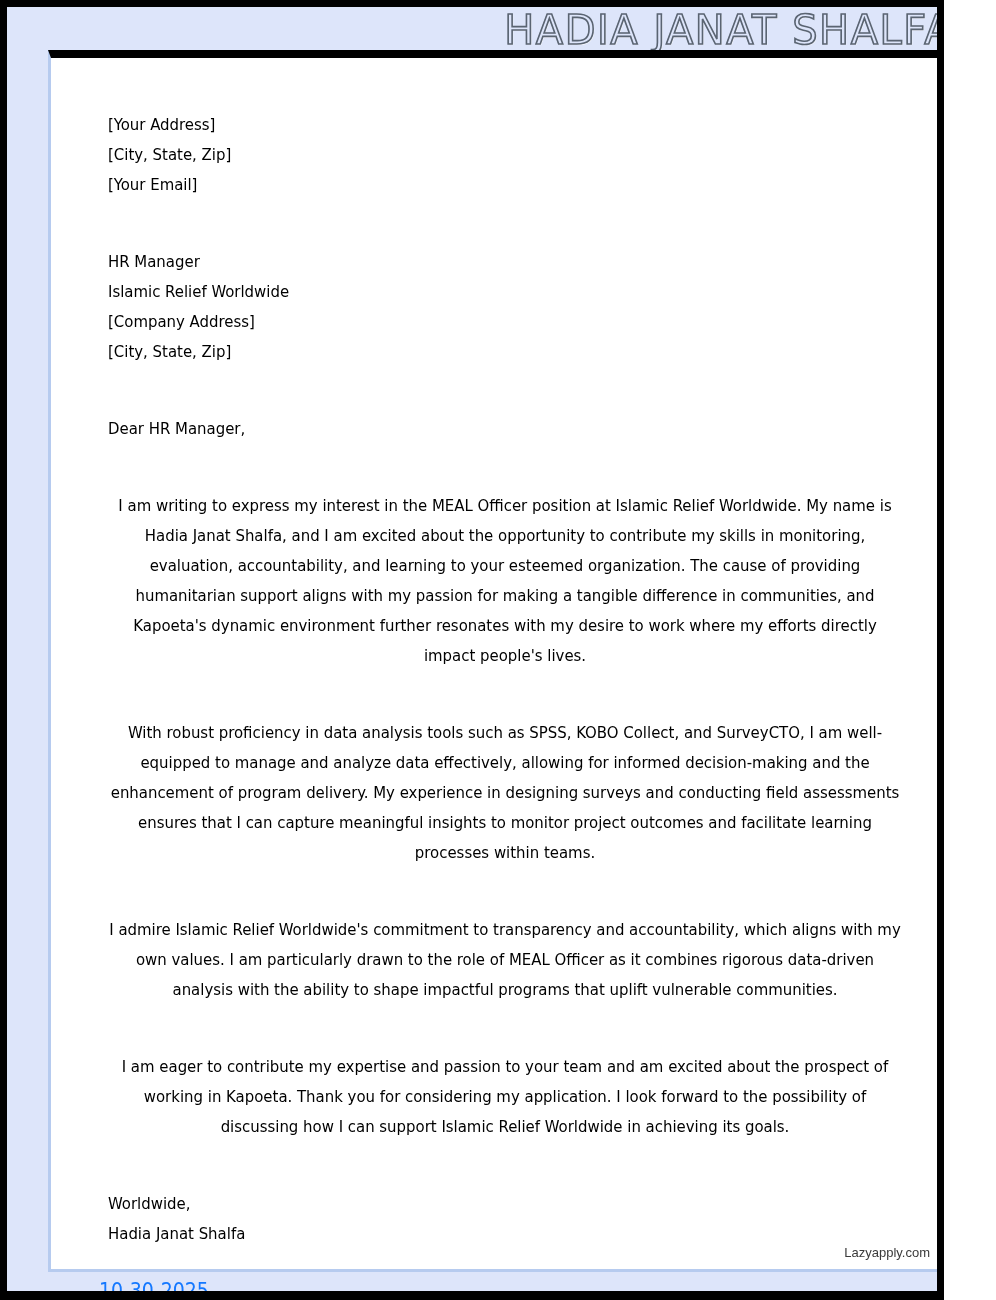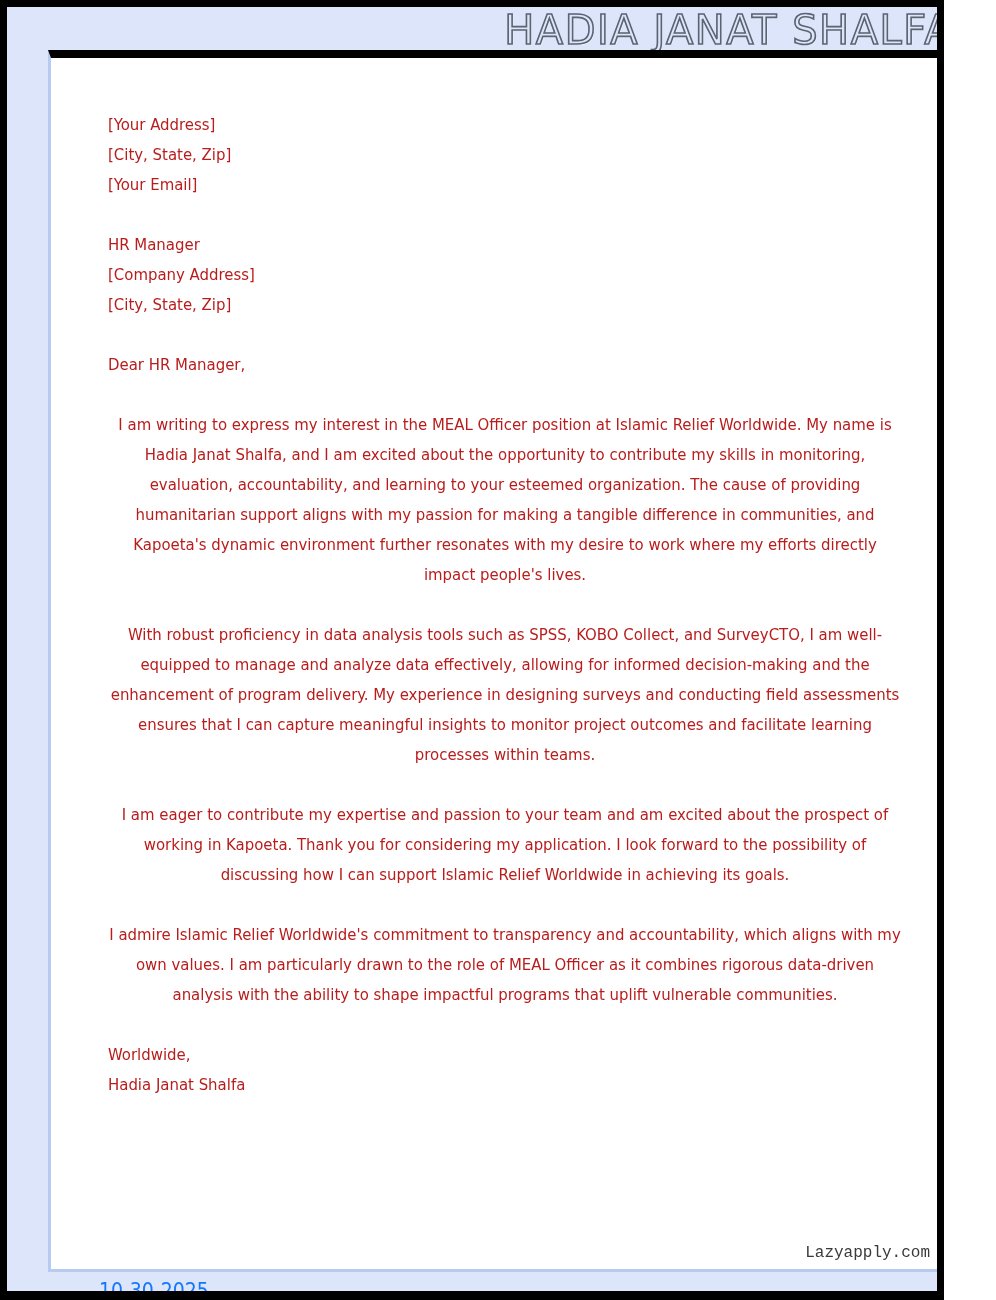--- a/index.html
+++ b/index.html
@@ -79,44 +79,44 @@
     padding: 52px 50px 0 57px;
     box-sizing: border-box;
   }
 
   
   .letter {
     font-family: "DejaVu Sans Condensed", "Liberation Sans Narrow", "Liberation Sans", sans-serif;
     font-stretch: condensed;
     font-size: 16.6px;
     line-height: 30px;
-    color: #b91c1c;
+    color: #000000;
   }
   .block {
     margin: 0;
   }
   .block + .block {
-    margin-top: 30px;
+    margin-top: 47px;
   }
   .line {
     display: block;
     white-space: pre-wrap;
   }
   .para {
     margin: 0;
     text-align: center;
   }
 
   
   .watermark {
     position: absolute;
     right: 22px;
     bottom: 8px;
-    font-family: Liberation Mono, monospace;
-    font-size: 16px;
+    font-family: Liberation Sans, sans-serif;
+    font-size: 13px;
     line-height: 16px;
     color: #3a3a3a;
     white-space: nowrap;
   }
 
   
   .doc-date {
     position: absolute;
     left: 92px;
     top: 1272px;
@@ -142,32 +142,33 @@
       <div class="letter">
 
         <div class="block">
           <span class="line">[Your Address]</span>
           <span class="line">[City, State, Zip]</span>
           <span class="line">[Your Email]</span>
         </div>
 
         <div class="block">
           <span class="line">HR Manager</span>
+          <span class="line">Islamic Relief Worldwide</span>
           <span class="line">[Company Address]</span>
           <span class="line">[City, State, Zip]</span>
         </div>
 
         <div class="block">
           <span class="line">Dear HR Manager,</span>
         </div>
 
         <p class="block para">I am writing to express my interest in the MEAL Officer position at Islamic Relief Worldwide. My name is Hadia Janat Shalfa, and I am excited about the opportunity to contribute my skills in monitoring, evaluation, accountability, and learning to your esteemed organization. The cause of providing humanitarian support aligns with my passion for making a tangible difference in communities, and Kapoeta's dynamic environment further resonates with my desire to work where my efforts directly impact people's lives.</p>
         <p class="block para">With robust proficiency in data analysis tools such as SPSS, KOBO Collect, and SurveyCTO, I am well-equipped to manage and analyze data effectively, allowing for informed decision-making and the enhancement of program delivery. My experience in designing surveys and conducting field assessments ensures that I can capture meaningful insights to monitor project outcomes and facilitate learning processes within teams.</p>
+        <p class="block para">I admire Islamic Relief Worldwide's commitment to transparency and accountability, which aligns with my own values. I am particularly drawn to the role of MEAL Officer as it combines rigorous data-driven analysis with the ability to shape impactful programs that uplift vulnerable communities.</p>
         <p class="block para">I am eager to contribute my expertise and passion to your team and am excited about the prospect of working in Kapoeta. Thank you for considering my application. I look forward to the possibility of discussing how I can support Islamic Relief Worldwide in achieving its goals.</p>
-        <p class="block para">I admire Islamic Relief Worldwide's commitment to transparency and accountability, which aligns with my own values. I am particularly drawn to the role of MEAL Officer as it combines rigorous data-driven analysis with the ability to shape impactful programs that uplift vulnerable communities.</p>
 
         <div class="block">
           <span class="line">Worldwide,</span>
           <span class="line">Hadia Janat Shalfa</span>
         </div>
 
       </div>
 
       <div class="watermark">Lazyapply.com</div>
 

